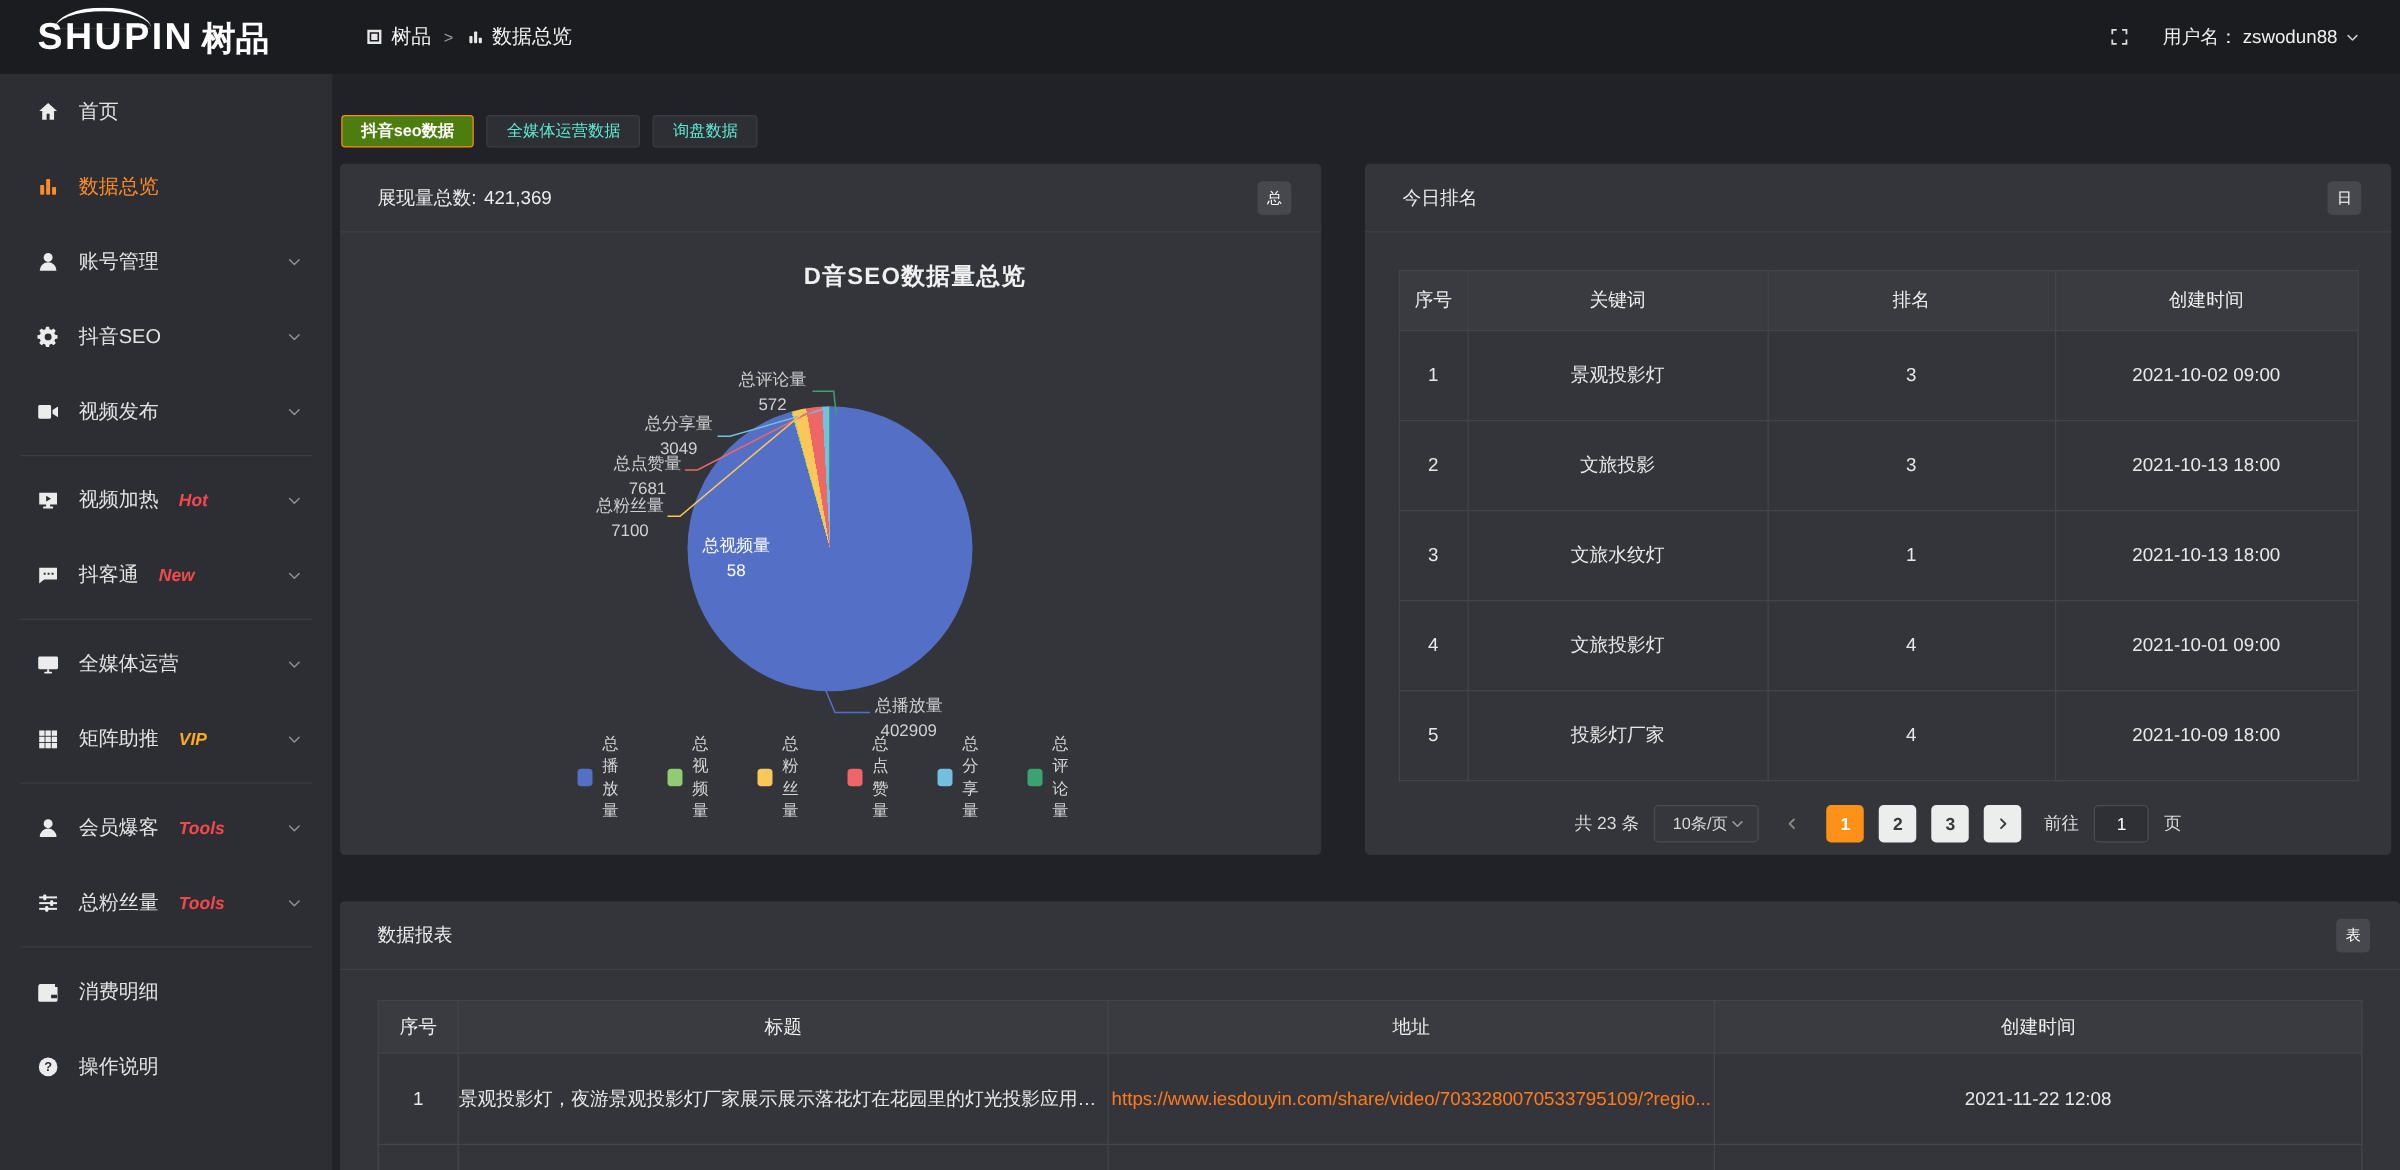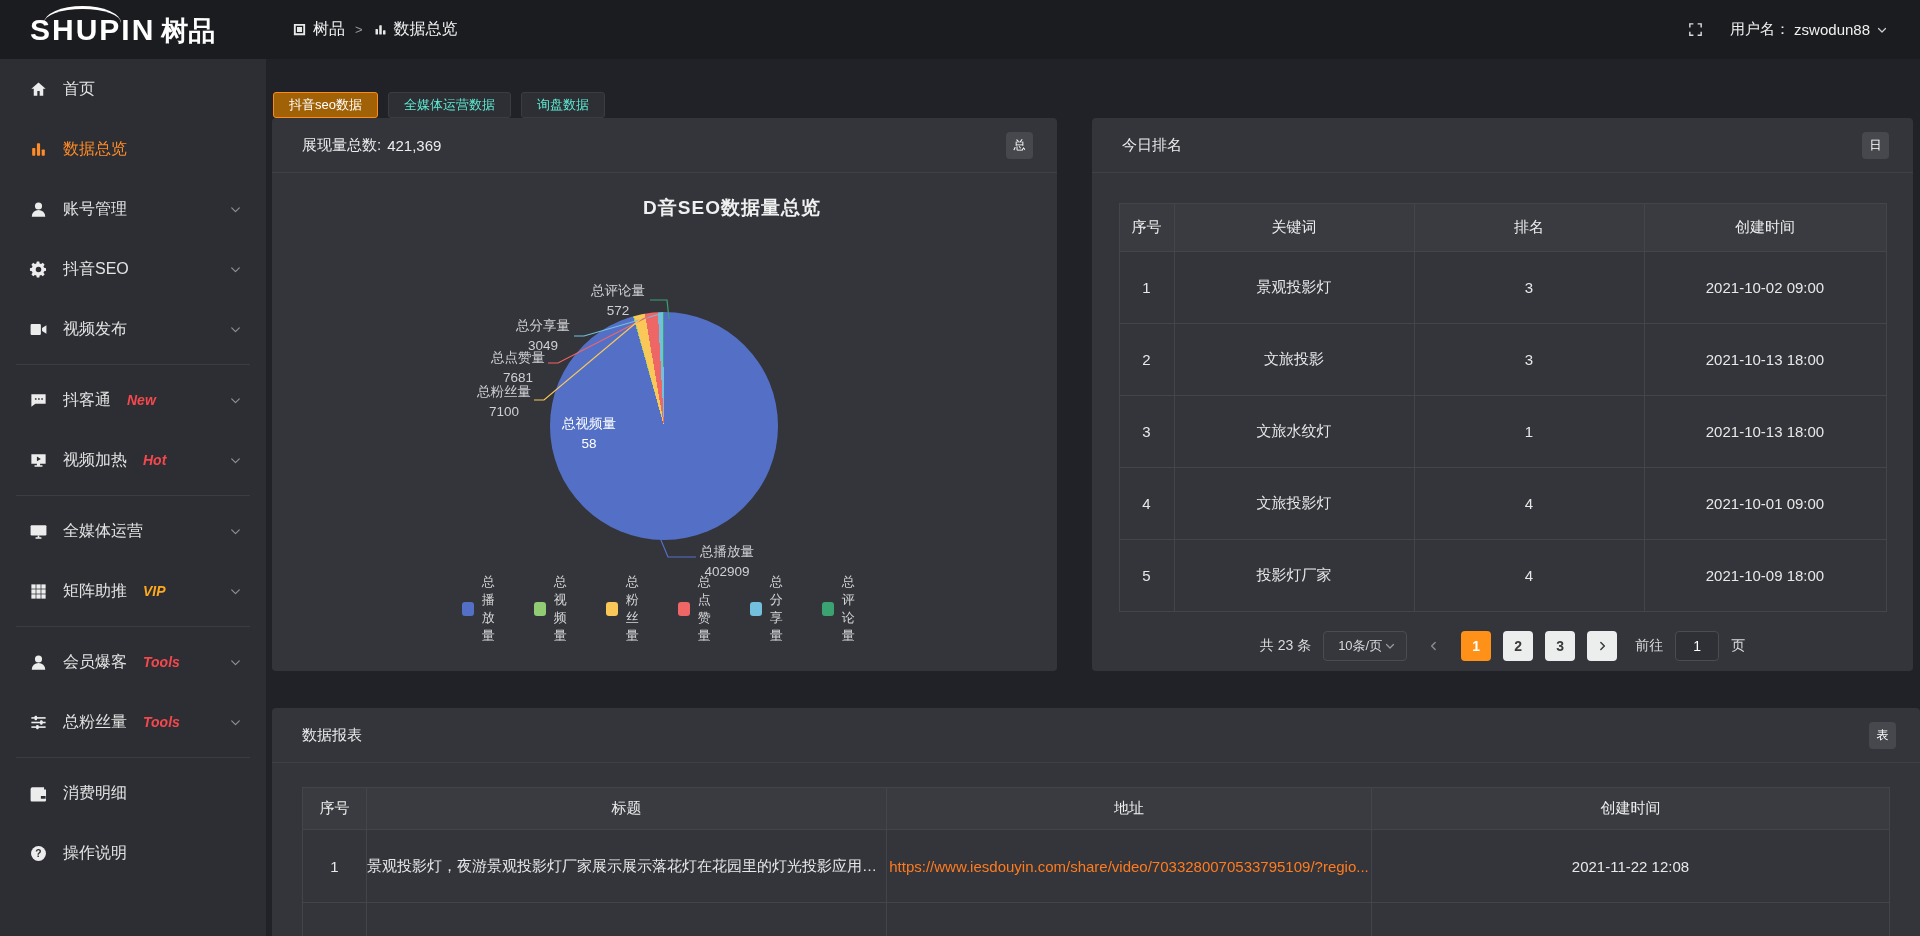--- a/index.html
+++ b/index.html
@@ -35,23 +35,23 @@
   .side-tag { font-size:14px; font-weight:bold; font-style:italic; margin-left:16px; }
   .side-chev { margin-left:auto; color:#8f9094; display:flex; }
   .side-divider { height:1px; background:#3b3d42; margin:5px 16px; }
 
   
   .main { position:absolute; top:59px; left:266px; width:1654px; bottom:0; overflow:hidden;
           background:#202227; padding:17px 7px 0 6px; }
   .tabs { display:flex; gap:10px; margin:16px 0 0 1px; }
   .tab { height:26px; padding:0 15px; font-size:13px; display:flex; align-items:center;
          border-radius:3px; background:#2d2f34; color:#5eead4; cursor:pointer; border:1px solid #3a3c42; }
-  .tab.active { background:#a16207; border-color:#ff8a17; color:#fff; font-weight:normal; }
-
-  .panels-row { display:flex; gap:35px; }
+  .tab.active { background:#4d7c0f; border-color:#ff8a17; color:#fff; font-weight:bold; }
+
+  .panels-row { display:flex; gap:35px; margin-top:13px; }
   .panel { background:#33353b; border-radius:4px; }
   .panel-hd { height:55px; display:flex; align-items:center; padding:0 24px 0 30px;
               border-bottom:1px solid #3e4046; font-size:15px; color:#ececec; }
   .panel-hd .badge { margin-left:auto; width:27px; height:27px; border-radius:4px; background:#46484e;
                      color:#fff; font-size:12px; display:flex; align-items:center; justify-content:center;
                      cursor:pointer; }
 
   
   .chart-panel { width:785px; height:553px; flex:none; }
   .chart-area { position:relative; width:785px; height:498px; }
@@ -209,40 +209,40 @@
           <polyline points="5,9 12,16 19,9" fill="none" stroke="currentColor" stroke-width="2.2" stroke-linecap="round" stroke-linejoin="round"></polyline>
         </svg>
       </span>
   </div>
 
   <div class="side-divider"></div>
 
   <div class="side-item">
     <span class="s-icon">
         <svg viewBox="0 0 24 24" width="19" height="19">
+          <path fill="currentColor" fill-rule="evenodd" d="M3 4h18v12h-7v2h3v2H7v-2h3v-2H3zm7 3v6l5-3z"></path>
+        </svg>
+      </span>
+    <span>视频加热</span>
+    <span class="side-tag" style="color: rgb(245, 72, 77);">Hot</span>
+    <span class="side-chev">
+        <svg viewBox="0 0 24 24" width="13" height="13">
+          <polyline points="5,9 12,16 19,9" fill="none" stroke="currentColor" stroke-width="2.2" stroke-linecap="round" stroke-linejoin="round"></polyline>
+        </svg>
+      </span>
+  </div>
+
+  <div class="side-item">
+    <span class="s-icon">
+        <svg viewBox="0 0 24 24" width="19" height="19">
           <path fill="currentColor" fill-rule="evenodd" d="M3 4h18v12H8l-5 4zm4.5 5h2v2h-2zm4 0h2v2h-2zm4 0h2v2h-2z"></path>
         </svg>
       </span>
     <span>抖客通</span>
     <span class="side-tag" style="color: rgb(245, 72, 77);">New</span>
-    <span class="side-chev">
-        <svg viewBox="0 0 24 24" width="13" height="13">
-          <polyline points="5,9 12,16 19,9" fill="none" stroke="currentColor" stroke-width="2.2" stroke-linecap="round" stroke-linejoin="round"></polyline>
-        </svg>
-      </span>
-  </div>
-
-  <div class="side-item">
-    <span class="s-icon">
-        <svg viewBox="0 0 24 24" width="19" height="19">
-          <path fill="currentColor" fill-rule="evenodd" d="M3 4h18v12h-7v2h3v2H7v-2h3v-2H3zm7 3v6l5-3z"></path>
-        </svg>
-      </span>
-    <span>视频加热</span>
-    <span class="side-tag" style="color: rgb(245, 72, 77);">Hot</span>
     <span class="side-chev">
         <svg viewBox="0 0 24 24" width="13" height="13">
           <polyline points="5,9 12,16 19,9" fill="none" stroke="currentColor" stroke-width="2.2" stroke-linecap="round" stroke-linejoin="round"></polyline>
         </svg>
       </span>
   </div>
 
   <div class="side-divider"></div>
 
   <div class="side-item">

